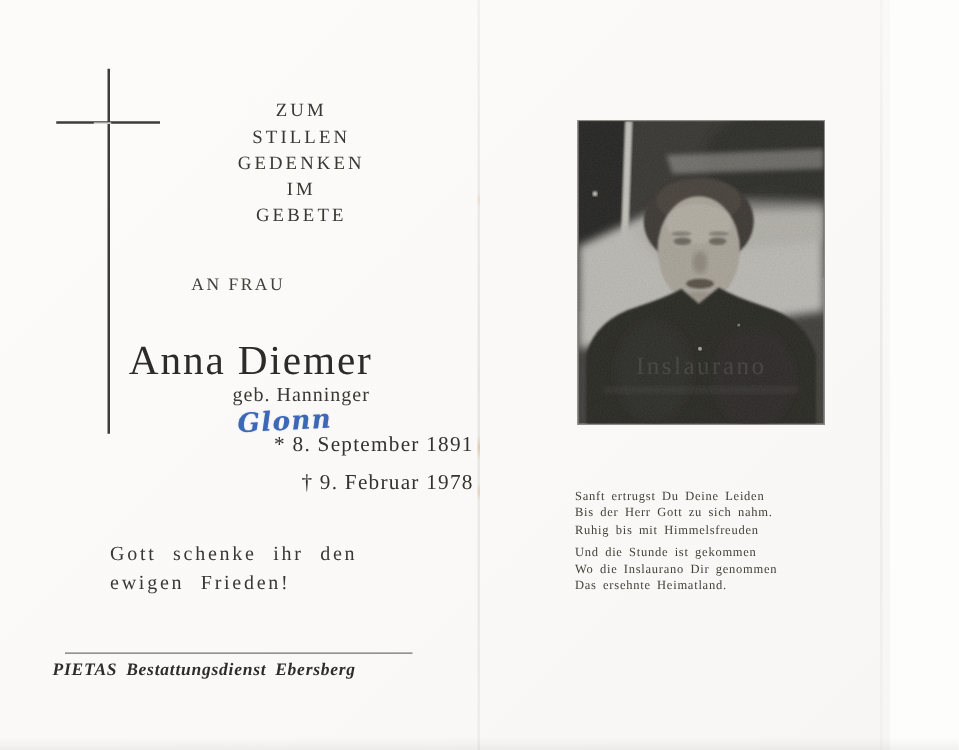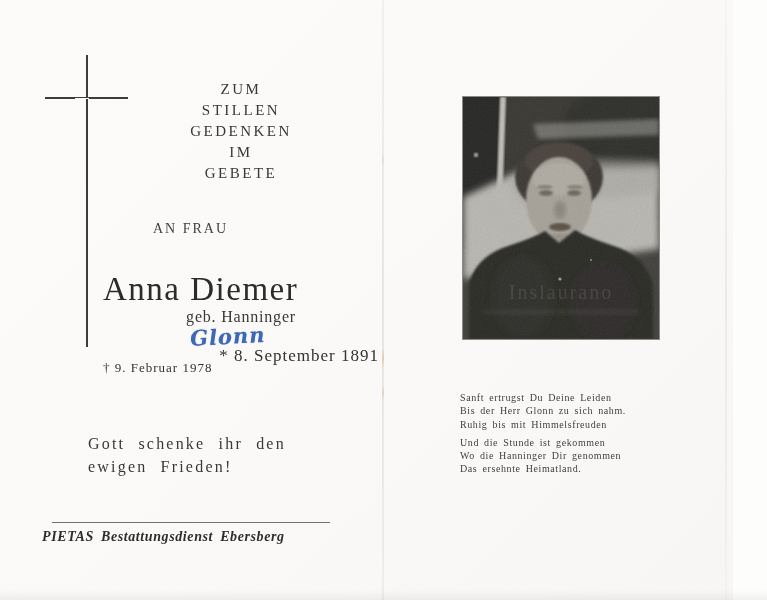--- a/index.html
+++ b/index.html
@@ -6,21 +6,20 @@
   body{
     width:767px;height:600px;
     background:#fdfdfc;
     font-family:"Liberation Serif", serif;
     color:#35332f;
     overflow:hidden;
   }
   .card{
     position:relative;width:712px;height:600px;
     background:linear-gradient(135deg,#fcfbf9 0%, #faf9f7 55%, #f7f6f4 100%);
-    padding-left:21px;
   }
   
   .edge-right{
     position:absolute;right:6px;top:0;width:2px;height:600px;
     background:linear-gradient(to bottom, rgba(0,0,0,0.02), rgba(0,0,0,0.06) 50%, rgba(0,0,0,0.02));
   }
   .edge-bottom{
     position:absolute;left:0;bottom:0;width:767px;height:10px;
     background:linear-gradient(to top, rgba(0,0,0,0.05), rgba(0,0,0,0));
   }
@@ -69,22 +68,22 @@
     font-size:21px;color:#3d68b8;
     transform:rotate(-3deg);
     letter-spacing:1px;
     text-shadow:0 0 1px rgba(61,104,184,0.5);
   }
   .birth{
     position:absolute;left:103px;top:346px;width:276px;
     text-align:right;font-size:17px;letter-spacing:1px;color:#34322e;
   }
   .death{
-    position:absolute;left:103px;top:360px;width:276px;
-    text-align:left;font-size:13px;letter-spacing:1px;color:#34322e;
+    position:absolute;left:103px;top:376px;width:276px;
+    text-align:right;font-size:17px;letter-spacing:1px;color:#34322e;
   }
   .blessing{
     position:absolute;left:88px;top:432px;
     font-size:16px;line-height:23px;letter-spacing:2.2px;word-spacing:7px;
     color:#3a3834;
   }
   .footer-rule{
     position:absolute;left:52px;top:522px;width:278px;height:1px;
     background:#74716c;
   }
@@ -207,24 +206,24 @@
         <text x="98" y="202" text-anchor="middle" font-family="Liberation Serif, serif" font-size="20" letter-spacing="2" fill="#9a9a96" opacity="0.22">Inslaurano</text>
         <rect x="20" y="212" width="156" height="6" fill="#8e8e8a" opacity="0.10" filter="url(#b2)"></rect>
 
         <rect x="0" y="0" width="196" height="242" filter="url(#grain)" opacity="0.18" fill="#3b3a36"></rect>
       </svg>
     </div>
 
     <div class="poem">
       <div class="stanza1">
         <div>Sanft ertrugst Du Deine Leiden</div>
-        <div>Bis der Herr Glonn zu sich nahm.</div>
+        <div>Bis der Herr Gott zu sich nahm.</div>
         <div>Ruhig bis mit Himmelsfreuden</div>
       </div>
       <div class="stanza2">
         <div>Und die Stunde ist gekommen</div>
-        <div>Wo die Hanninger Dir genommen</div>
+        <div>Wo die Inslaurano Dir genommen</div>
         <div>Das ersehnte Heimatland.</div>
       </div>
     </div>
 
   </div>
 </div>
 
 </body></html>

